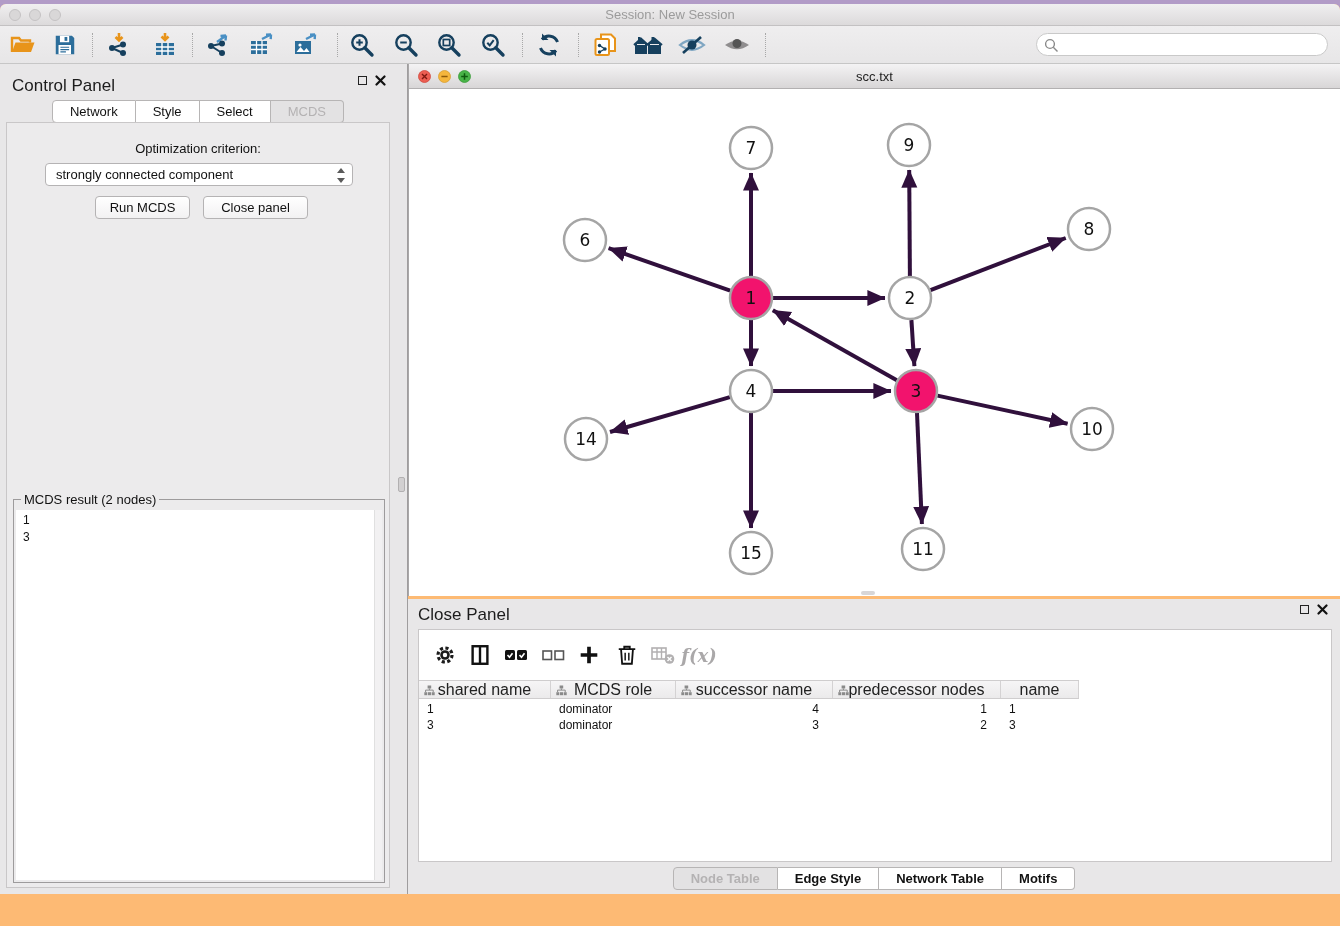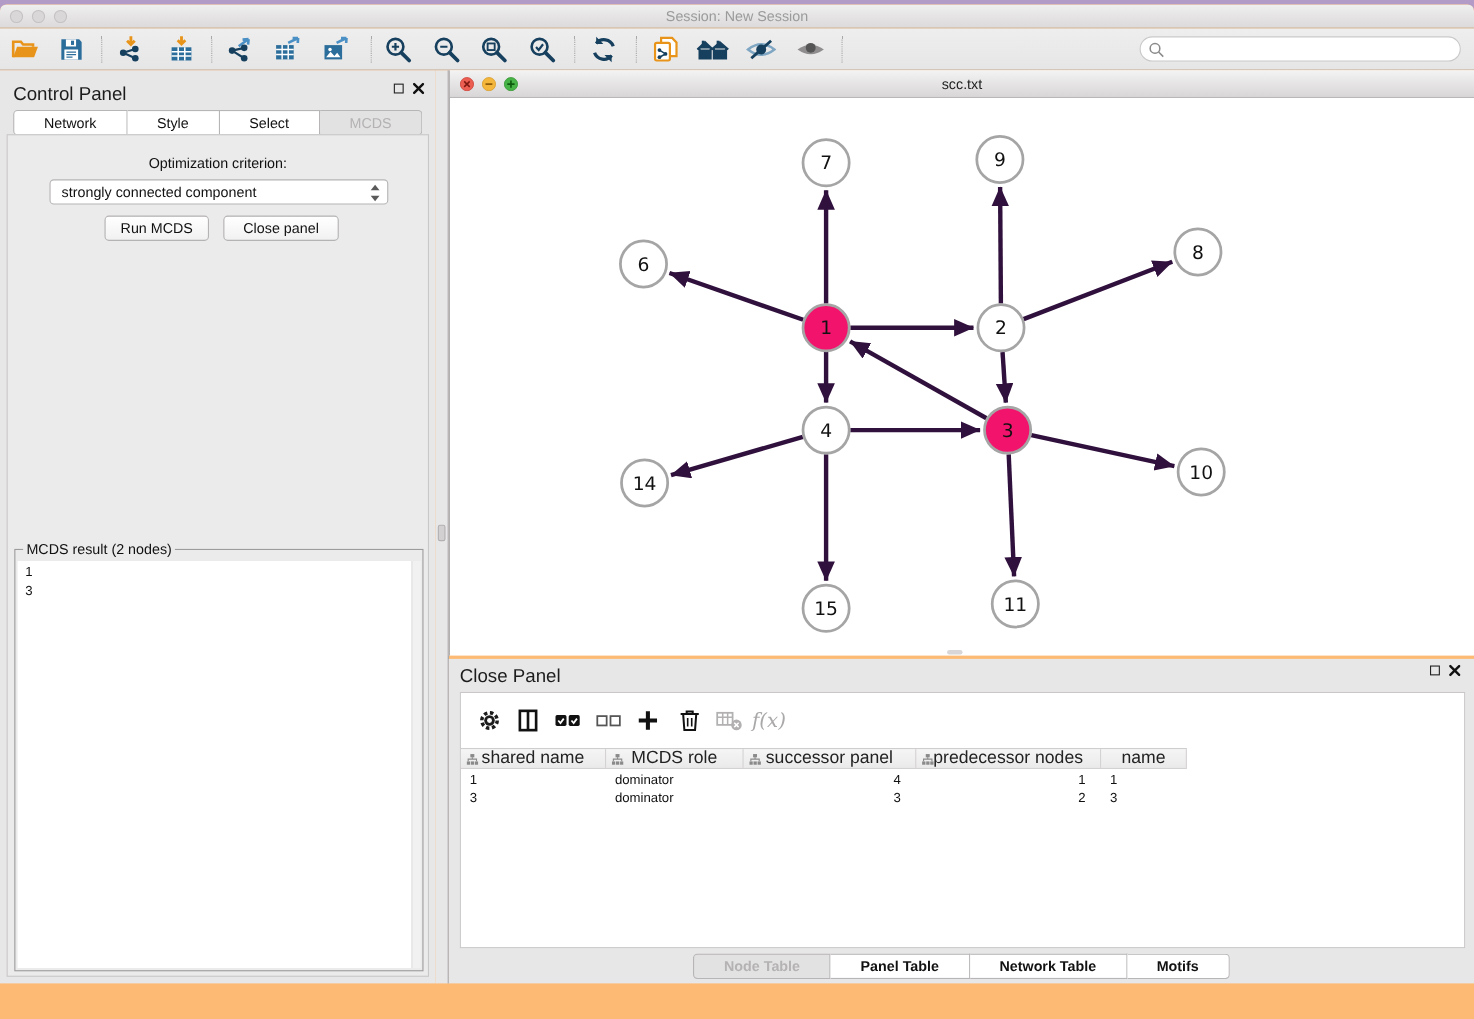--- a/index.html
+++ b/index.html
@@ -22,21 +22,21 @@
   #search-box { position:absolute; right:12px; top:7px; width:292px; height:23px; background:#fff; border:1px solid #c9c9c9; border-radius:12px; }
   #search-box svg { position:absolute; left:7px; top:4px; }
   #search-box input { position:absolute; left:26px; top:1px; width:255px; height:19px; border:none; outline:none; font-size:13px; background:transparent; }
 
   
   #control-panel { position:absolute; left:0; top:60px; width:396px; height:830px; background:#e8e7e8; }
   .panel-title { font-size:17px; color:#1c1c1c; }
   .panel-btns { position:absolute; display:flex; gap:8px; align-items:center; }
   .float-box { width:9px; height:9px; border:1.5px solid #222; display:inline-block; }
   #cp-tabs { position:absolute; left:0; top:36px; width:100%; display:flex; justify-content:center; }
-  .tab { height:23px; line-height:21px; padding:0 27px; font-size:13px; background:#fff; border:1px solid #b7b5b5; border-left:none; color:#111; }
+  .tab { height:23px; line-height:21px; padding:0 17px; font-size:13px; background:#fff; border:1px solid #b7b5b5; border-left:none; color:#111; }
   .tab:first-child { border-left:1px solid #b7b5b5; border-radius:4px 0 0 4px; }
   .tab.last { border-radius:0 4px 4px 0; }
   .tab.selected { background:#e3e2e3; color:#b4b2b3; }
   #cp-content { position:absolute; left:6px; top:58px; width:384px; height:766px; background:#ecebec; border:1px solid #c9c7c8; }
   #opt-label { position:absolute; left:0; right:0; top:18px; text-align:center; font-size:13px; color:#111; }
   #criterion-select { position:absolute; left:38px; top:40px; width:308px; height:23px; background:#fff; border:1px solid #b5b3b4; border-radius:4px; font-size:13px; line-height:21px; padding-left:10px; color:#111; }
   #criterion-select .chev { position:absolute; right:4px; top:3px; }
   .cp-btn { position:absolute; top:73px; height:23px; background:linear-gradient(#fff,#f2f1f2); border:1px solid #b5b3b4; border-radius:4px; font-size:13px; text-align:center; line-height:21px; color:#111; }
   #mcds-fieldset { position:absolute; left:6px; top:376px; width:372px; height:384px; border:1px solid #9d9b9c; }
   #mcds-legend { position:absolute; left:7px; top:-8px; background:#ecebec; padding:0 3px; font-size:13px; color:#111; }
@@ -50,21 +50,21 @@
   
   #net-window { position:absolute; left:408px; top:60px; width:932px; height:532px; background:#fff; border-left:1px solid #a9a7a8; }
   #net-titlebar { position:absolute; left:0; top:0; width:100%; height:25px; background:linear-gradient(#f4f3f4,#d8d6d7); border-bottom:1px solid #b2b0b1; }
   #net-titlebar .title { position:absolute; left:0; right:0; top:5px; text-align:center; font-size:13px; color:#222; }
   #canvas-grip { position:absolute; left:452px; bottom:1px; width:14px; height:4px; background:#d8d6d7; border-radius:2px; }
 
   
   #table-panel { position:absolute; left:408px; top:595px; width:932px; height:295px; background:#e8e7e8; }
   #tp-white { position:absolute; left:10px; top:30px; width:914px; height:233px; background:#fff; border:1px solid #c9c7c8; }
   .tpico { position:absolute; top:9px; width:32px; height:32px; display:flex; align-items:center; justify-content:center; }
-  #fx-label { font-family:"DejaVu Serif","Liberation Serif",serif; font-style:italic; font-size:18px; color:#aaa8a9; }
+  #fx-label { font-family:"DejaVu Serif","Liberation Serif",serif; font-style:italic; font-size:18px; color:#aaa8a9;font-weight:bold; }
   #tbl-header { position:absolute; left:0; top:50px; width:660px; height:19px; display:grid; grid-template-columns:132px 125px 157px 168px 78px; background:linear-gradient(#f6f5f6,#ebeaeb); border-top:1px solid #cfcdce; border-bottom:1px solid #cfcdce; }
   .th { position:relative; font-size:16px; color:#222; text-align:center; line-height:17px; border-right:1px solid #d4d2d3; overflow:hidden; }
   .th svg { position:absolute; left:5px; top:4px; }
   .trow { position:absolute; left:0; width:660px; height:16px; display:grid; grid-template-columns:132px 125px 157px 168px 78px; font-size:12px; color:#111; }
   .td { line-height:16px; padding-left:8px; }
   .td.num { text-align:right; padding-right:14px; }
   #tp-tabs { position:absolute; left:0; top:268px; width:100%; display:flex; justify-content:center;font-weight:bold; }
 
   
   #statusbar { position:absolute; left:0; top:886px; width:100%; height:36px; background:#ececec; border-top:1px solid #bebcbd; }
@@ -410,21 +410,21 @@
           <span>MCDS role</span>
         </div>
         <div class="th">
           <svg width="11" height="11" viewBox="0 0 11 11">
               <rect x="3.6" y="0.5" width="3.6" height="3" fill="#8a8a8a"></rect>
               <path d="M5.4 3.5 v1.6 M1.6 7 V5.1 h7.6 V7" fill="none" stroke="#8a8a8a" stroke-width="1"></path>
               <rect x="0.3" y="7.2" width="3" height="3" fill="#8a8a8a"></rect>
               <rect x="4" y="7.2" width="3" height="3" fill="#8a8a8a"></rect>
               <rect x="7.7" y="7.2" width="3" height="3" fill="#8a8a8a"></rect>
             </svg>
-          <span>successor panel</span>
+          <span>successor name</span>
         </div>
         <div class="th">
           <svg width="11" height="11" viewBox="0 0 11 11">
               <rect x="3.6" y="0.5" width="3.6" height="3" fill="#8a8a8a"></rect>
               <path d="M5.4 3.5 v1.6 M1.6 7 V5.1 h7.6 V7" fill="none" stroke="#8a8a8a" stroke-width="1"></path>
               <rect x="0.3" y="7.2" width="3" height="3" fill="#8a8a8a"></rect>
               <rect x="4" y="7.2" width="3" height="3" fill="#8a8a8a"></rect>
               <rect x="7.7" y="7.2" width="3" height="3" fill="#8a8a8a"></rect>
             </svg>
           <span>predecessor nodes</span>
@@ -445,20 +445,20 @@
         <div class="td">3</div>
         <div class="td">dominator</div>
         <div class="td num">3</div>
         <div class="td num">2</div>
         <div class="td">3</div>
       </div>
     </div>
 
     <div id="tp-tabs">
       <span class="tab selected" style="border-radius:4px 0 0 4px; border-left:1px solid #b7b5b5">Node Table</span>
-      <span class="tab">Panel Table</span>
+      <span class="tab">Edge Style</span>
       <span class="tab">Network Table</span>
       <span class="tab last">Motifs</span>
     </div>
   </div>
 
 
 </div>
 
 </body></html>

